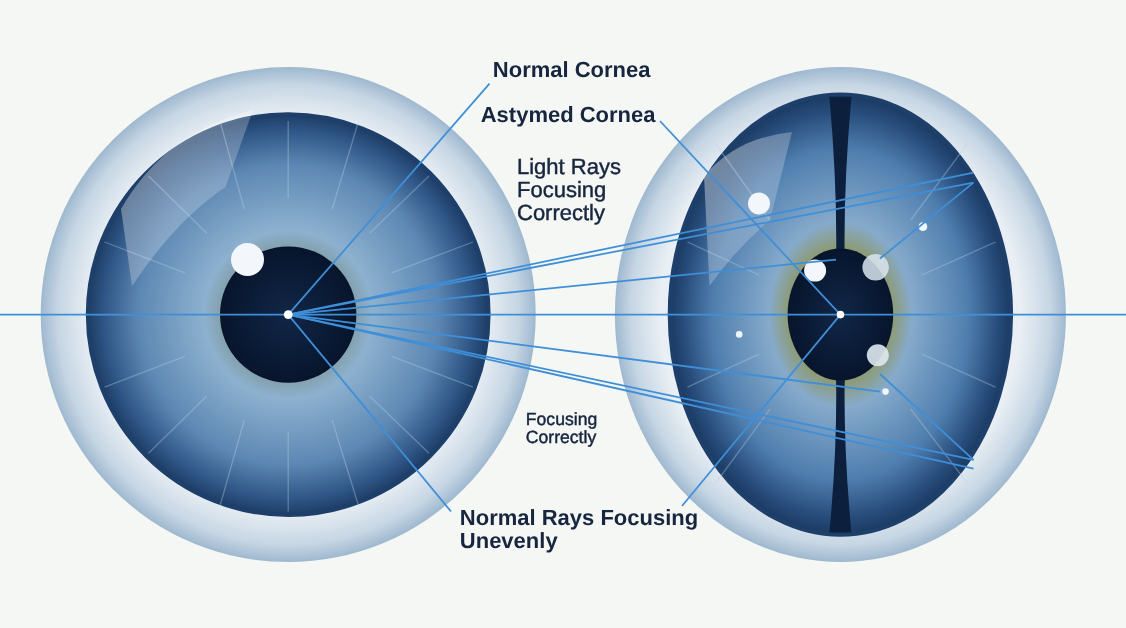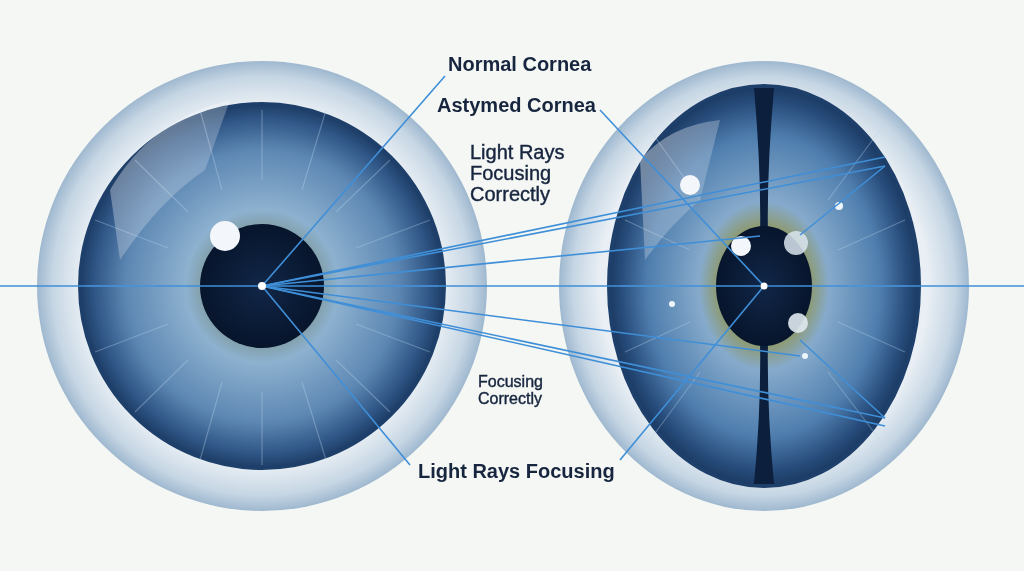--- a/index.html
+++ b/index.html
@@ -108,14 +108,15 @@
 <div class="label l3">
   <span>Light Rays</span>
   <span>Focusing</span>
   <span>Correctly</span>
 </div>
 <div class="label l4">
   <span>Focusing</span>
   <span>Correctly</span>
 </div>
 <div class="label l5">
-  <span>Light Rays Focusing</span>
+  <span>Normal Rays Focusing</span>
+  <span>Unevenly</span>
 </div>
 
 </body></html>

